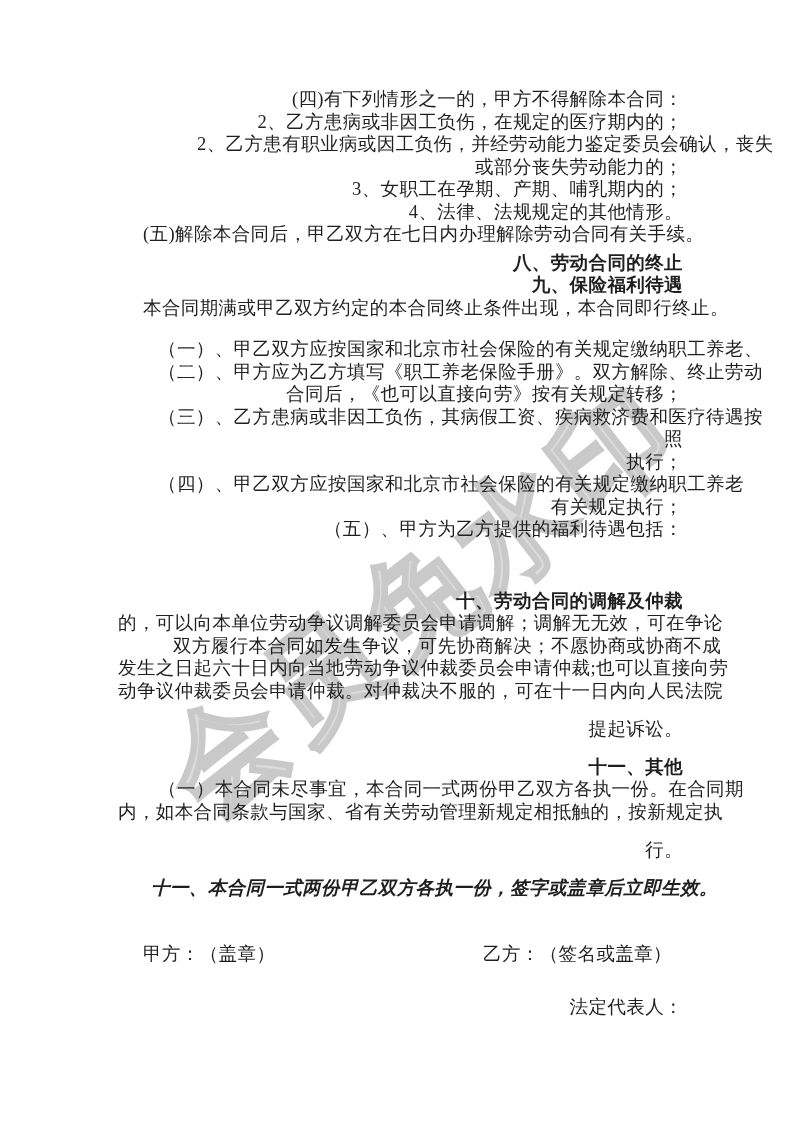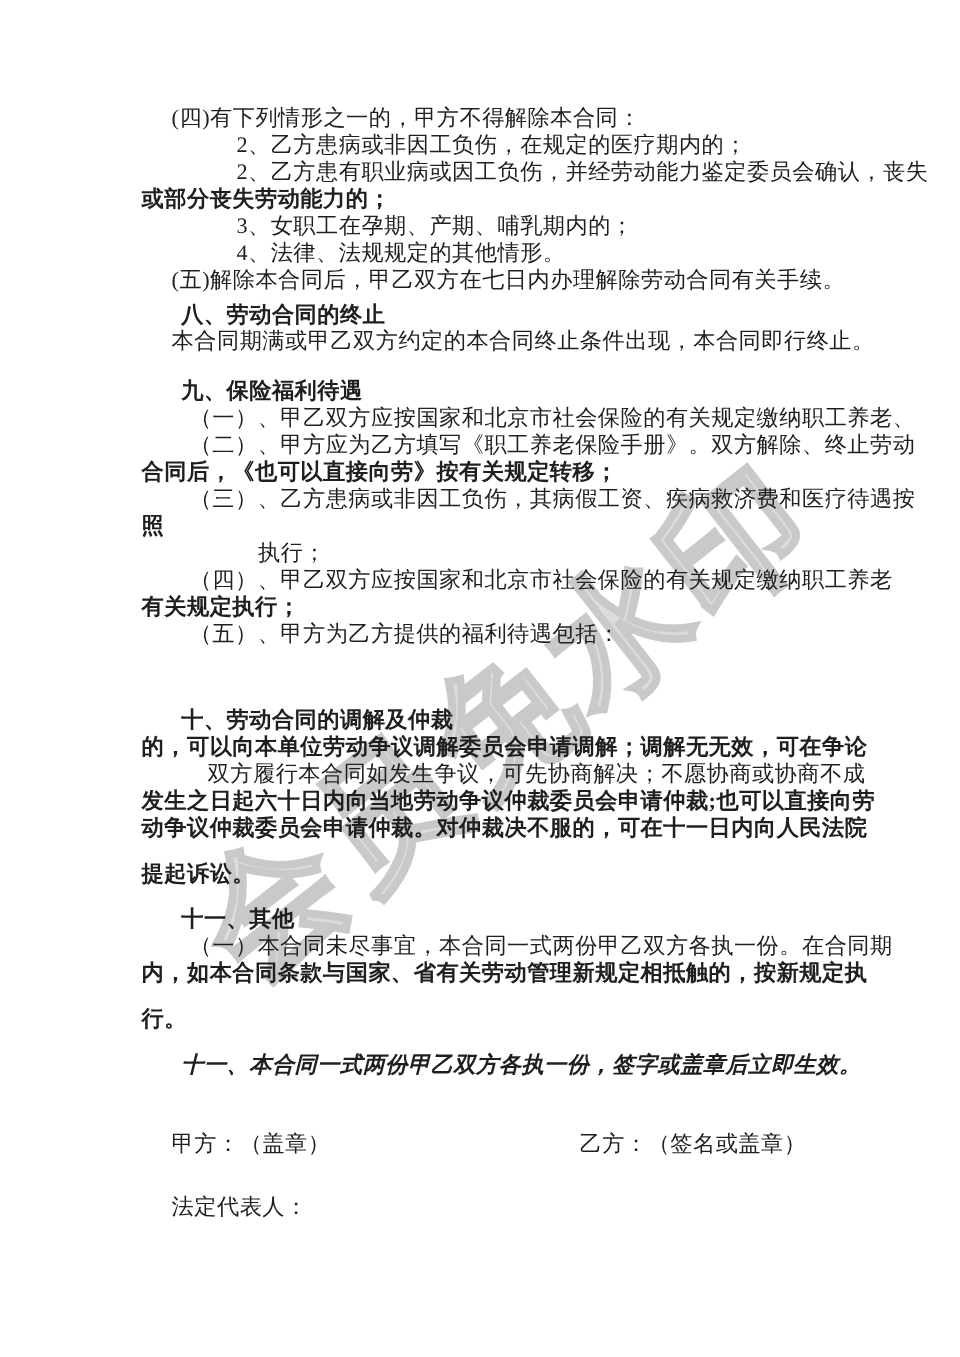--- a/index.html
+++ b/index.html
@@ -35,23 +35,23 @@
   .textblock {
     position: absolute;
     left: 118px;
     top: 88px;
     width: 565px;
     z-index: 1;
     font-size: 18.5px;
     line-height: 22.5px;
     letter-spacing: 0.4px;
   }
-  .ln { white-space: nowrap; }
+  .ln { white-space: nowrap; text-align: right; }
   .hd { font-weight: 700; padding-left: 33px; }
-  .i0 { padding-left: 0; font-weight: bold; }
+  .i0 { padding-left: 0; }
   .i1 { padding-left: 25px; }
   .i2 { padding-left: 40px; }
   .i3 { padding-left: 55px; }
   .i4 { padding-left: 79px; }
   .i5 { padding-left: 97px; }
   .mb-a { margin-bottom: 6px; }
   .mb-b { margin-bottom: 19px; }
   .mb-c { margin-bottom: 49px; }
   .mb-d { margin-bottom: 15px; margin-top: 16px; }
   .mb-e { margin-bottom: 44px; font-style: italic; }
@@ -72,23 +72,23 @@
   <div class="textblock">
     <div class="ln i1">(四)有下列情形之一的，甲方不得解除本合同：</div>
     <div class="ln i4">2、乙方患病或非因工负伤，在规定的医疗期内的；</div>
     <div class="ln i4">2、乙方患有职业病或因工负伤，并经劳动能力鉴定委员会确认，丧失</div>
     <div class="ln i0">或部分丧失劳动能力的；</div>
     <div class="ln i4">3、女职工在孕期、产期、哺乳期内的；</div>
     <div class="ln i4">4、法律、法规规定的其他情形。</div>
     <div class="ln i1 mb-a">(五)解除本合同后，甲乙双方在七日内办理解除劳动合同有关手续。</div>
 
     <div class="ln hd">八、劳动合同的终止</div>
+    <div class="ln hd">九、保险福利待遇</div>
+
     <div class="ln i1 mb-b">本合同期满或甲乙双方约定的本合同终止条件出现，本合同即行终止。</div>
-
-    <div class="ln hd">九、保险福利待遇</div>
     <div class="ln i2">（一）、甲乙双方应按国家和北京市社会保险的有关规定缴纳职工养老、</div>
     <div class="ln i2">（二）、甲方应为乙方填写《职工养老保险手册》。双方解除、终止劳动</div>
     <div class="ln i0">合同后，《也可以直接向劳》按有关规定转移；</div>
     <div class="ln i2">（三）、乙方患病或非因工负伤，其病假工资、疾病救济费和医疗待遇按</div>
     <div class="ln i0">照</div>
     <div class="ln i5">执行；</div>
     <div class="ln i2">（四）、甲乙双方应按国家和北京市社会保险的有关规定缴纳职工养老</div>
     <div class="ln i0">有关规定执行；</div>
     <div class="ln i2 mb-c">（五）、甲方为乙方提供的福利待遇包括：</div>
 

